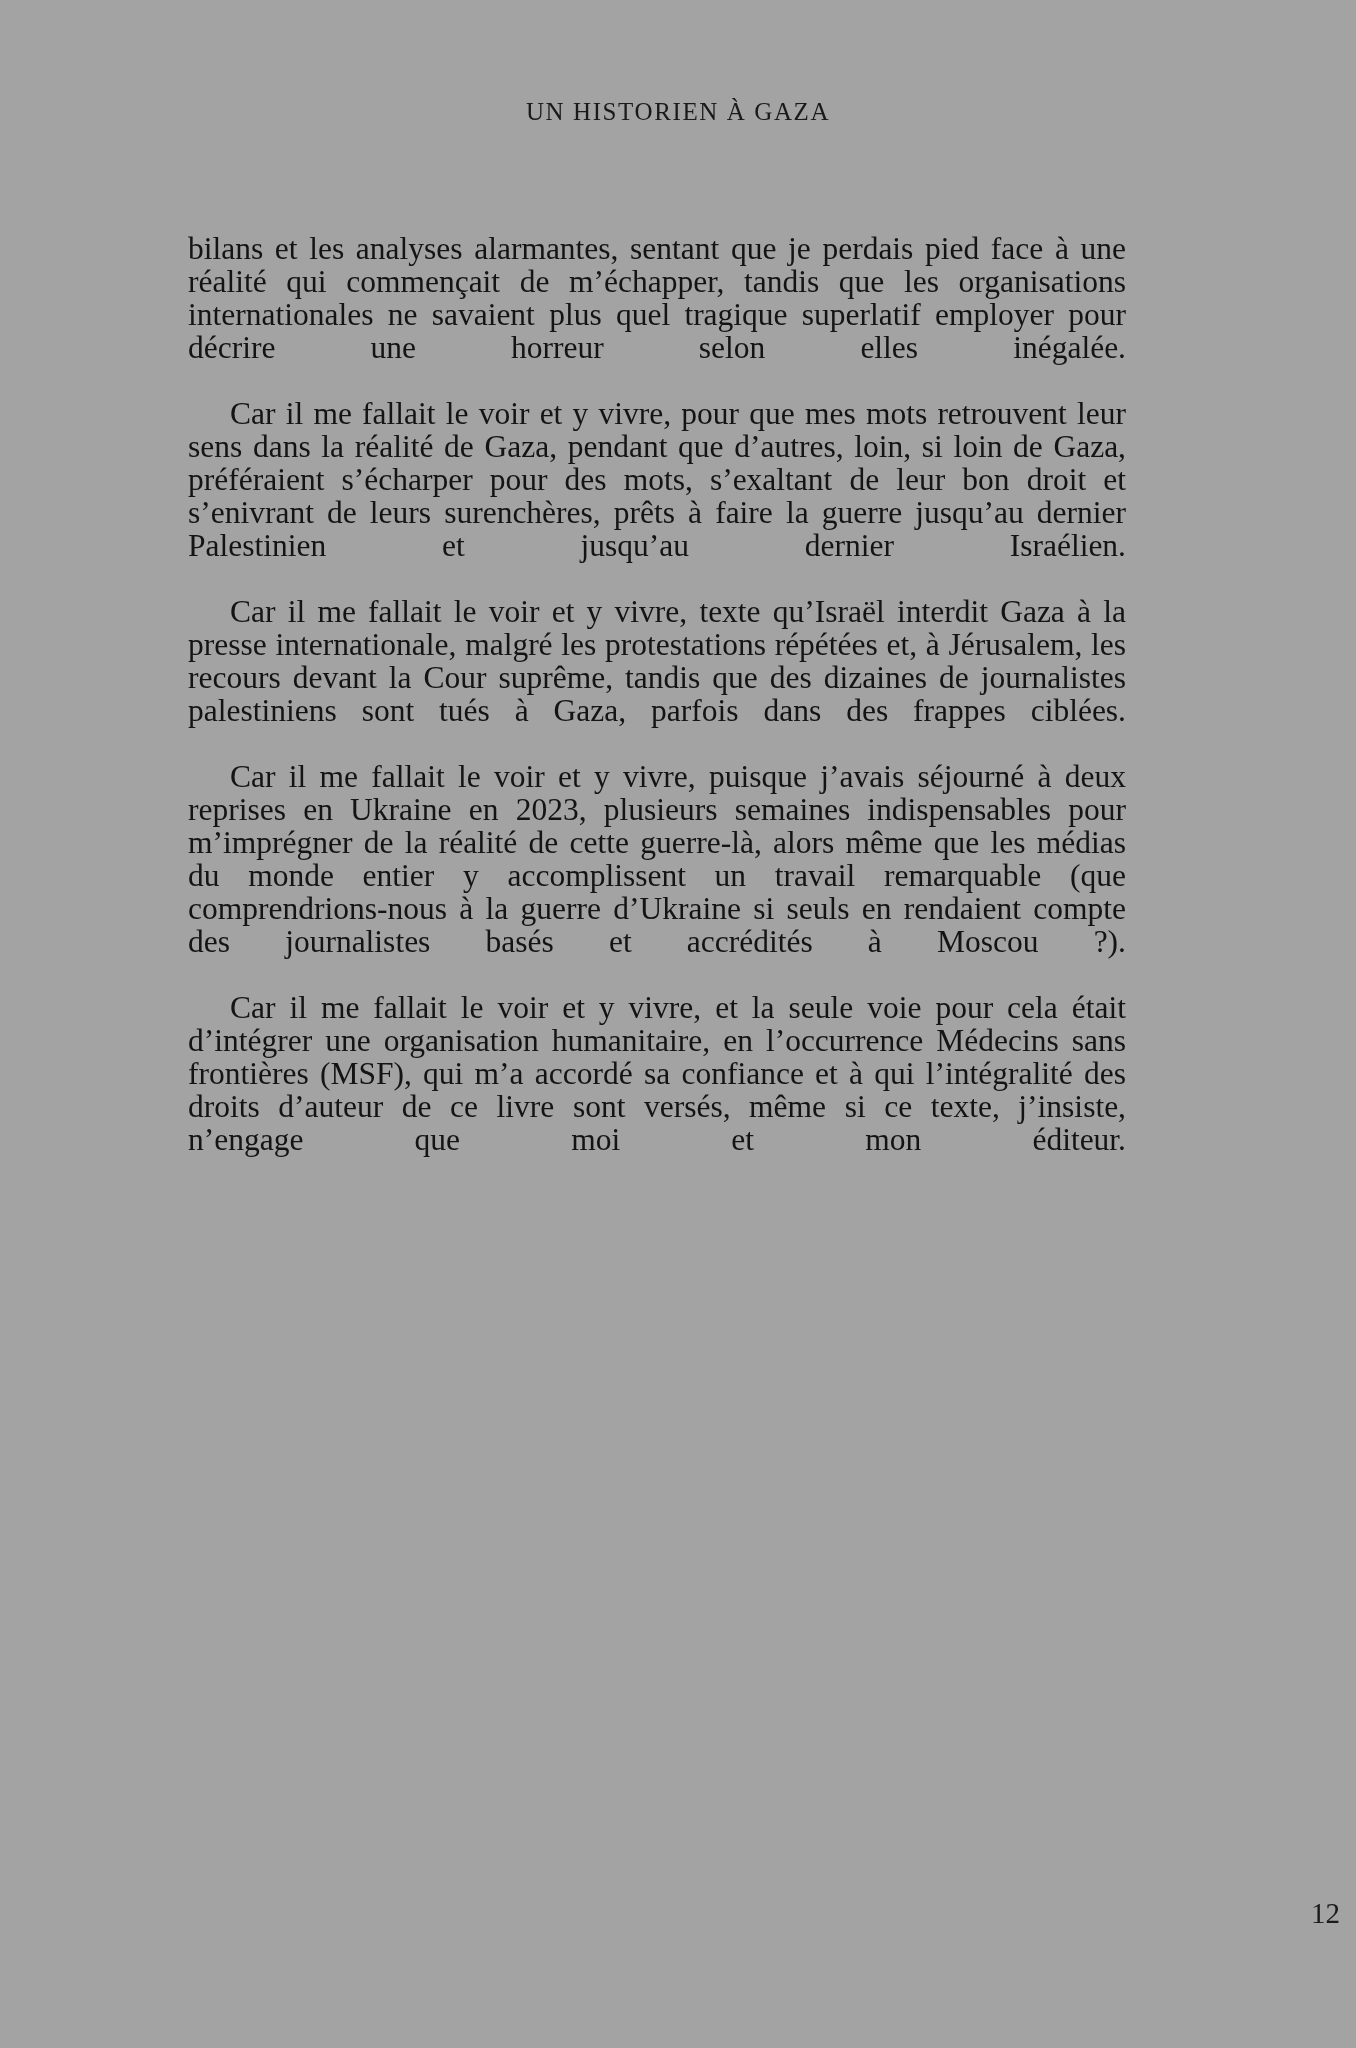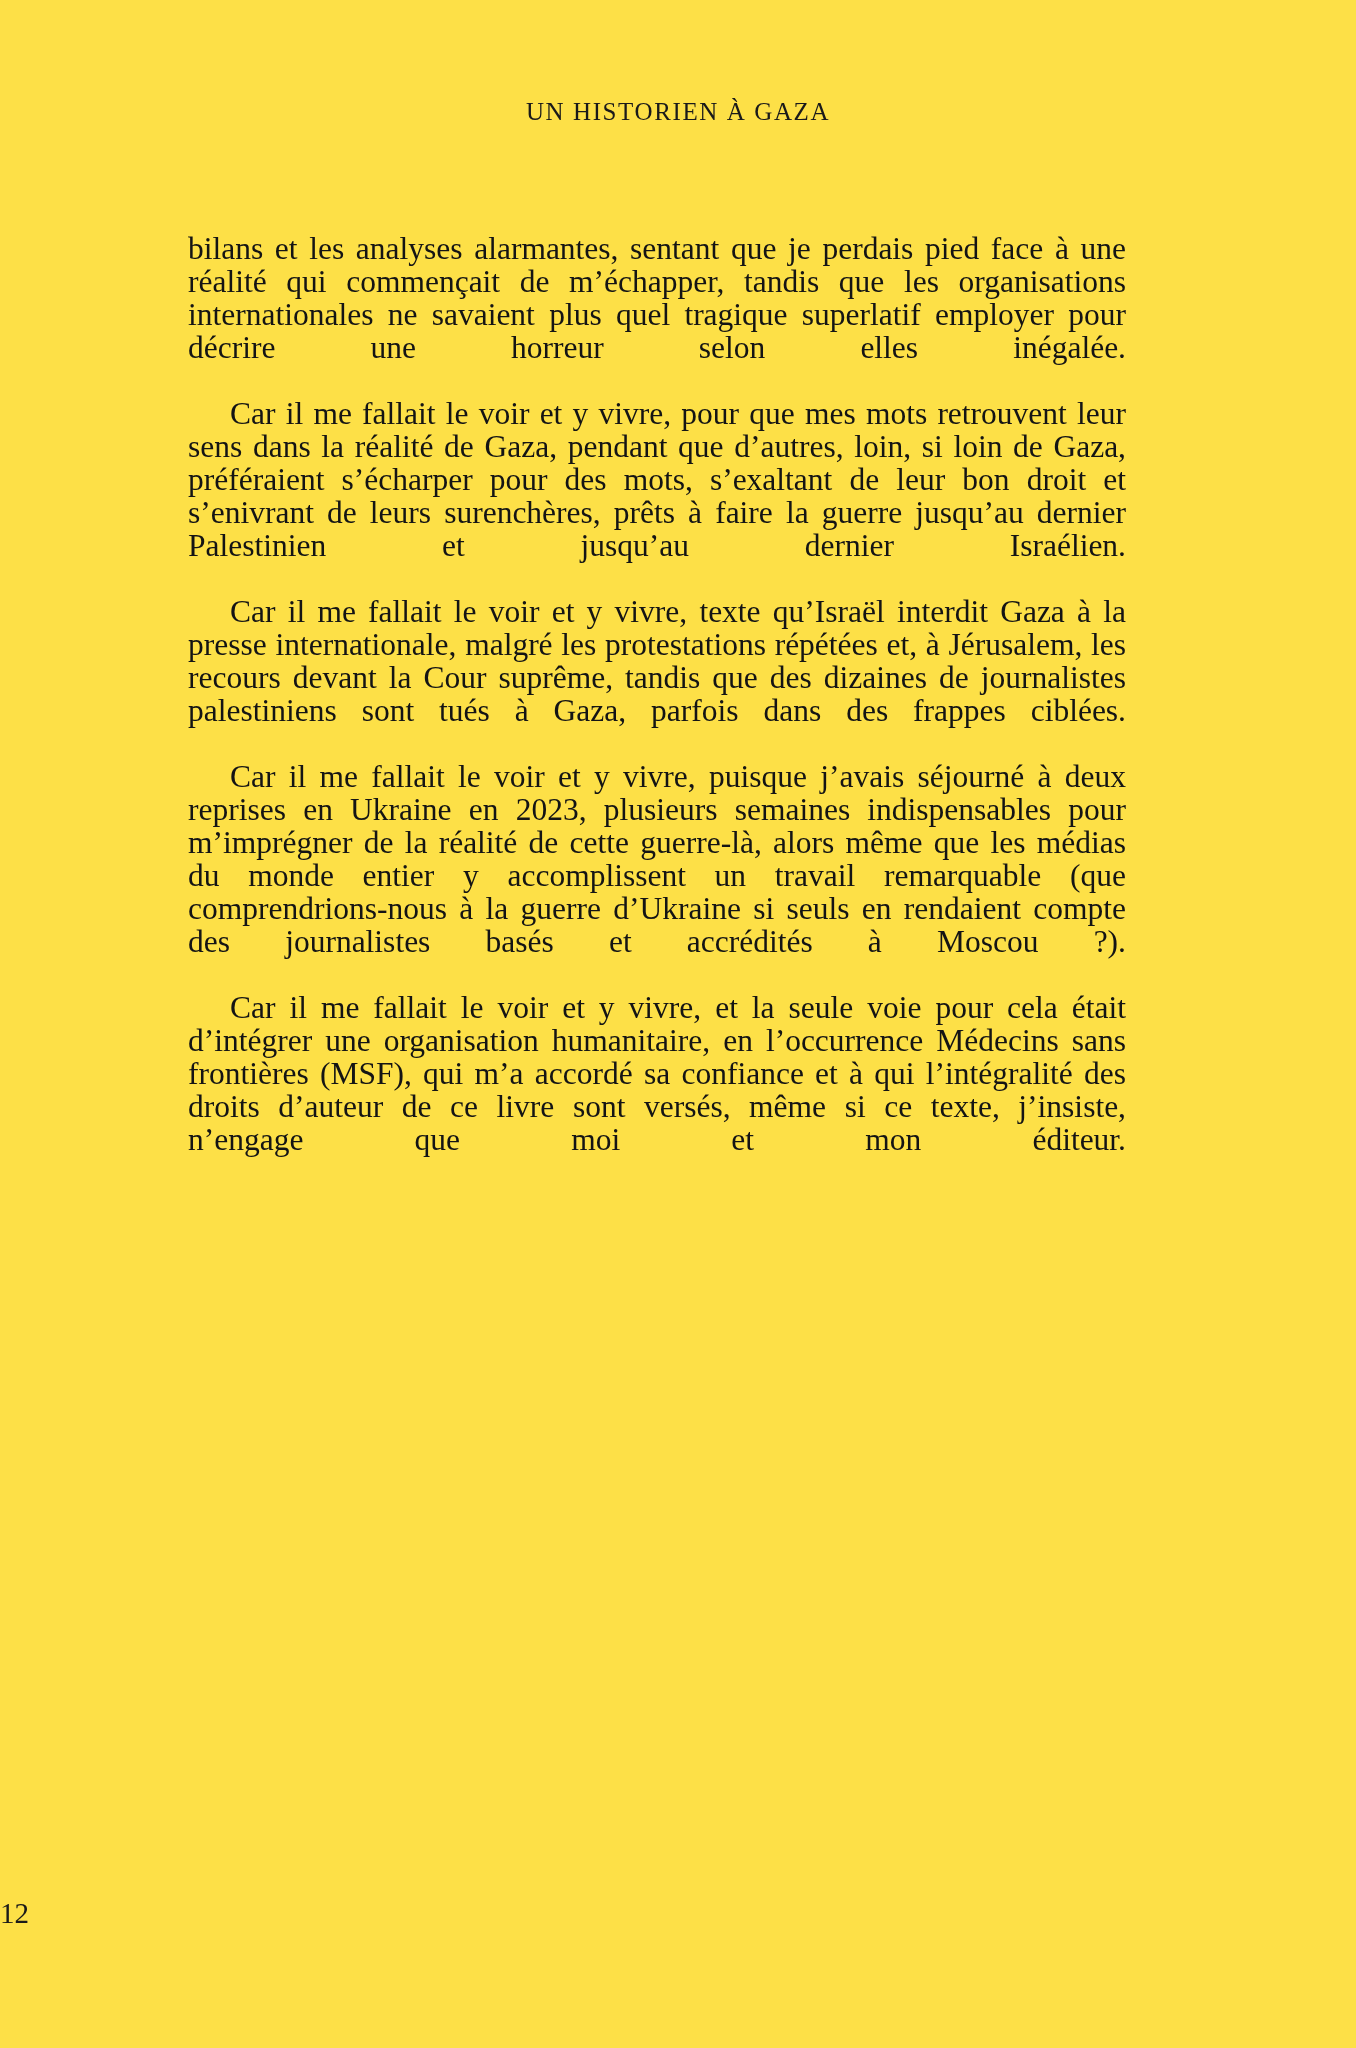--- a/index.html
+++ b/index.html
@@ -5,21 +5,21 @@
 <style>
   html, body {
     margin: 0;
     padding: 0;
     background: #ffffff;
   }
   .page {
     position: relative;
     width: 1356px;
     height: 2048px;
-    background: #fde047;
+    background: #a3a3a3;
     margin: 0 auto;
     overflow: hidden;
     font-family: "Liberation Serif", "DejaVu Serif", serif;
     color: #151515;
     box-sizing: border-box;
   }
 
   
   .running-head {
     position: absolute;
@@ -61,22 +61,22 @@
     content: "";
     display: inline-block;
     width: 100%;
   }
 
   
   .folio {
     position: absolute;
     bottom: 118px;
     left: 0;
-    right: 6px;
-    text-align: left;
+    right: 16px;
+    text-align: right;
     font-size: 29px;
     color: #1a1a1a;
   }
 </style>
 </head>
 <body>
 
 <div class="page">
 
   <div class="running-head">UN HISTORIEN À GAZA</div>

